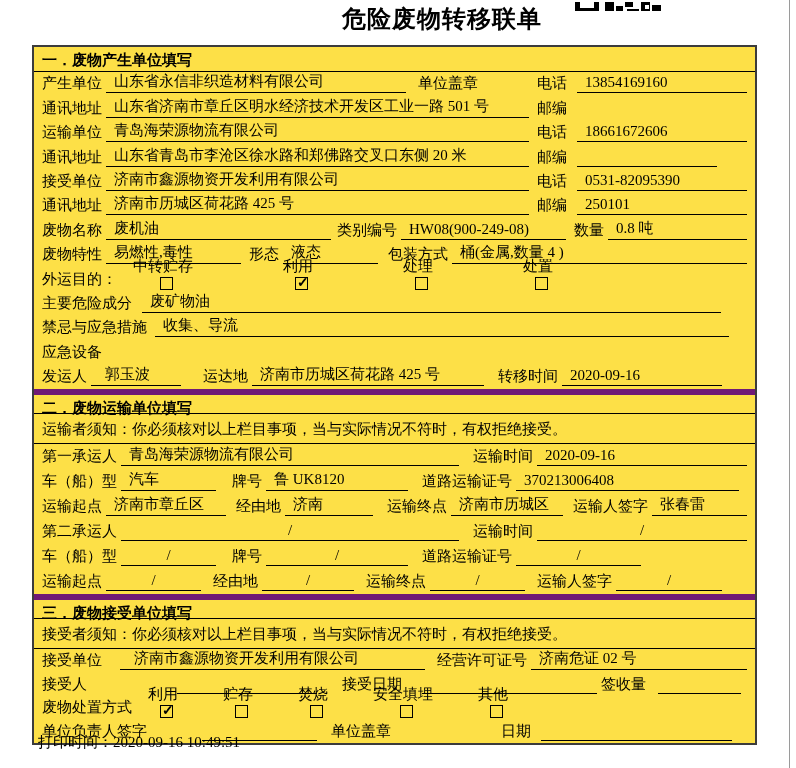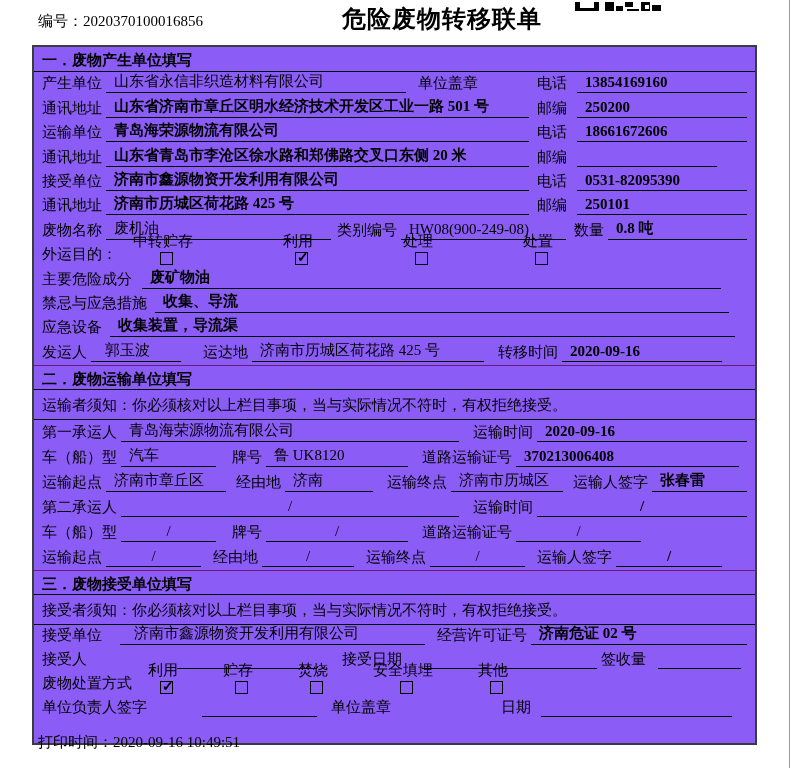--- a/index.html
+++ b/index.html
@@ -8,35 +8,35 @@
   .page { position:relative; width:796px; height:768px; }
   .page-edge { position:absolute; left:789px; top:0; height:768px; width:0; border-left:1px solid #9a9a9a; }
 
   .serial { position:absolute; left:38px; top:12px; white-space:nowrap; }
   .doc-title { position:absolute; left:0; top:3px; width:884px; text-align:center;
                font-family:"Liberation Sans","DejaVu Sans",sans-serif;
                font-size:24px; font-weight:bold; letter-spacing:1px; }
   .qr { position:absolute; left:575px; top:0; width:86px; height:11px; overflow:hidden; }
 
   .formbox { position:absolute; left:32px; top:45px; width:725px; height:700px;
-             border:2px solid #3c3c3c; display:flex; flex-direction:column; background:#8b5cf6; }
+             border:2px solid #3c3c3c; display:flex; flex-direction:column; background:#fde047; }
 
   .sh { font-family:"Liberation Sans","DejaVu Sans",sans-serif; font-weight:bold;
         font-size:15px; padding:4px 8px 0 8px; height:25px; border-bottom:1px solid #000; flex-shrink:0; }
-  .sh.bt { border-top:1px solid #701a75; }
+  .sh.bt { border-top:6px solid #701a75; }
 
   .note { height:30px; padding:6px 0 0 8px; border-bottom:1px solid #000; white-space:nowrap; flex-shrink:0; }
 
   .row { display:flex; align-items:flex-end; padding:0 8px 3px 8px; height:24.4px; flex-shrink:0; white-space:nowrap; }
   .s2 .row { height:25px; }
   .s3 .row { height:23.8px; }
 
   .lbl { flex-shrink:0; white-space:nowrap; }
   .val { border-bottom:1px solid #000; white-space:nowrap; padding:0 2px 1px 8px; margin-left:4px; flex-shrink:0; min-height:17px; }
-  .val.grow { flex:1 1 auto; min-width:0;font-weight:bold; }
+  .val.grow { flex:1 1 auto; min-width:0; }
   .val.ctr { text-align:center; padding-left:2px; }
   .rgt { margin-left:auto; width:210px; display:flex; align-items:flex-end; flex-shrink:0; }
   .rgt .lbl { margin-right:6px;margin-top:20px; }
 
   .cbg { display:inline-flex; align-items:center; flex-shrink:0;flex-direction:column; }
   .cb { display:inline-block; width:13px; height:13px; border:1px solid #000; margin-left:7px;
         position:relative; top:1px; flex-shrink:0; }
   .cb.checked::after { content:"\2713"; position:absolute; left:1px; top:-4px; font-size:14px; font-weight:bold; }
 
   .ml6{margin-left:6px}.ml8{margin-left:8px}.ml10{margin-left:10px}.ml12{margin-left:12px}
@@ -46,21 +46,20 @@
   .mr6{margin-right:6px}.mr8{margin-right:8px}.mr12{margin-right:12px}.mr15{margin-right:15px}
   .mr18{margin-right:18px}.mr25{margin-right:25px}.mr26{margin-right:26px}.mr30{margin-right:30px}
 
   .print-time { position:absolute; left:38px; top:733px; white-space:nowrap; }
 </style>
 </head>
 <body>
 
 <div class="page">
 
-  <div class="serial"><span>编号：</span><span>2020370100016856</span></div>
 
   <div class="doc-title">危险废物转移联单</div>
 
   <div class="qr">
     <svg width="86" height="11" viewBox="0 0 86 11" xmlns="http://www.w3.org/2000/svg">
       <rect x="0" y="0" width="24" height="11" fill="#000"></rect>
       <rect x="5" y="0" width="14" height="6" fill="#fff"></rect>
       <rect x="30" y="0" width="9" height="11" fill="#000"></rect>
       <rect x="41" y="4" width="7" height="7" fill="#000"></rect>
       <rect x="50" y="0" width="8" height="5" fill="#000"></rect>
@@ -84,21 +83,20 @@
             <span class="lbl">电话</span>
             <span class="val grow">13854169160</span>
           </span>
       </div>
 
       <div class="row">
         <span class="lbl">通讯地址</span>
         <span class="val grow mr8">山东省济南市章丘区明水经济技术开发区工业一路 501 号</span>
         <span class="rgt">
             <span class="lbl">邮编</span>
-            <span class="val grow">250200</span>
           </span>
       </div>
 
       <div class="row">
         <span class="lbl">运输单位</span>
         <span class="val grow mr8">青岛海荣源物流有限公司</span>
         <span class="rgt">
             <span class="lbl">电话</span>
             <span class="val grow">18661672606</span>
           </span>
@@ -133,20 +131,28 @@
 
       <div class="row">
         <span class="lbl">废物名称</span>
         <span class="val" style="width:225px">废机油</span>
         <span class="lbl ml6">类别编号</span>
         <span class="val" style="width:165px">HW08(900-249-08)</span>
         <span class="lbl ml8">数量</span>
         <span class="val grow">0.8 吨</span>
       </div>
 
+      <div class="row">
+        <span class="lbl">废物特性</span>
+        <span class="val" style="width:135px">易燃性,毒性</span>
+        <span class="lbl ml8">形态</span>
+        <span class="val" style="width:95px">液态</span>
+        <span class="lbl ml10">包装方式</span>
+        <span class="val grow">桶(金属,数量  4 )</span>
+      </div>
 
       <div class="row">
         <span class="lbl">外运目的：</span>
         <span class="cbg ml16">
             <span class="lbl">中转贮存</span>
             <span class="cb"></span>
           </span>
         <span class="cbg ml90">
             <span class="lbl">利用</span>
             <span class="cb checked"></span>
@@ -166,21 +172,20 @@
         <span class="val grow mr26" style="margin-left:10px">废矿物油</span>
       </div>
 
       <div class="row">
         <span class="lbl">禁忌与应急措施</span>
         <span class="val grow mr18" style="margin-left:8px">收集、导流</span>
       </div>
 
       <div class="row">
         <span class="lbl">应急设备</span>
-        <span class="val grow mr12" style="margin-left:8px">收集装置，导流渠</span>
       </div>
 
       <div class="row">
         <span class="lbl">发运人</span>
         <span class="val" style="width:90px;padding-left:14px">郭玉波</span>
         <span class="lbl ml22">运达地</span>
         <span class="val" style="width:232px">济南市历城区荷花路 425 号</span>
         <span class="lbl ml14">转移时间</span>
         <span class="val grow mr25">2020-09-16</span>
       </div>

